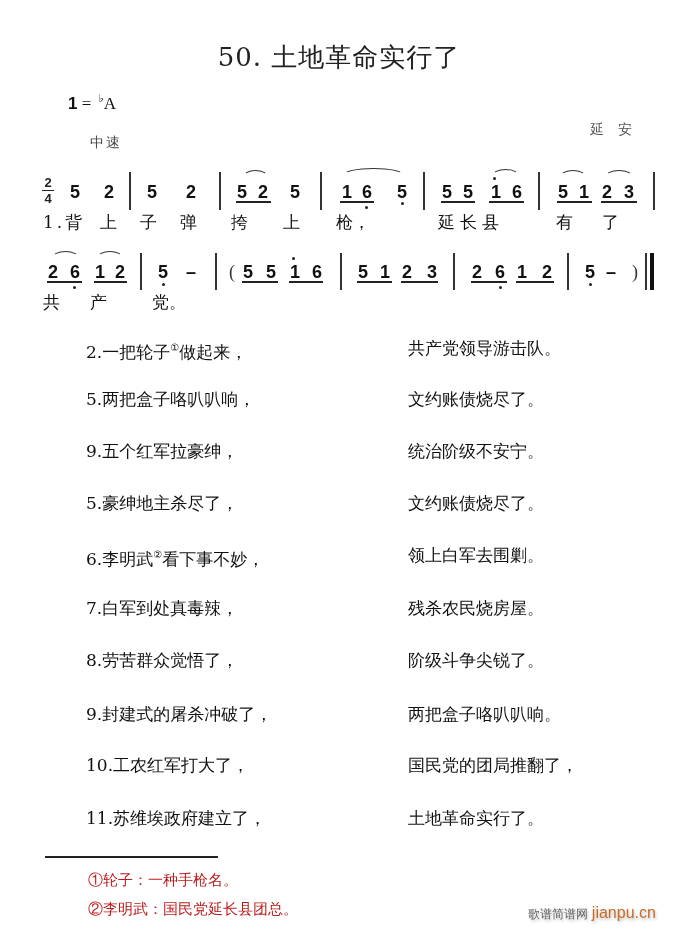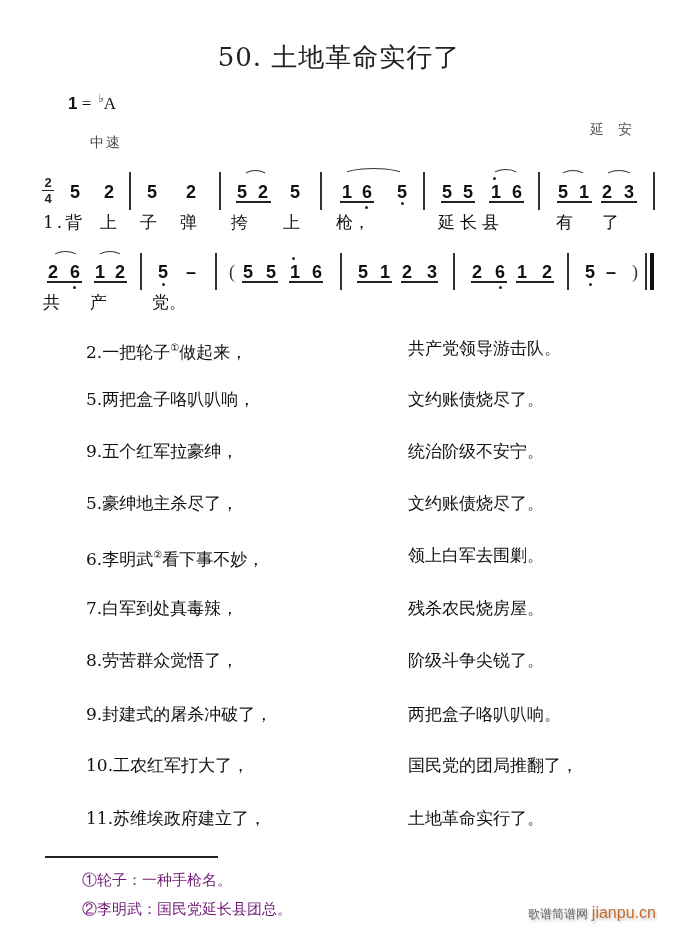--- a/index.html
+++ b/index.html
@@ -17,21 +17,21 @@
   .paren { position:absolute; font:18px "Liberation Serif", serif; line-height:18px; color:#333; }
   .bar { position:absolute; width:1.6px; background:#333; }
   .bar.thick { width:4px; background:#111; }
   .ul { position:absolute; height:1.6px; background:#222; }
   .dot { position:absolute; width:3px; height:3px; border-radius:50%; background:#222; }
   .slur { position:absolute; height:7px; border-top:1.4px solid #333; border-left:1.2px solid transparent; border-right:1.2px solid transparent; border-radius:50% 50% 0 0 / 100% 100% 0 0; box-sizing:border-box; }
   .lyr { position:absolute; font:17px "DejaVu Serif", serif; line-height:18px; color:#111; white-space:nowrap; }
   .verse { position:absolute; font:17px "DejaVu Serif", serif; line-height:20px; color:#111; white-space:nowrap; }
   .verse sup { font-size:10px; vertical-align:7px; }
   .fnrule { left:45px; top:856px; width:173px; height:1.8px; background:#222; }
-  .fn { position:absolute; left:82px; font:15px "DejaVu Serif", serif; color:#701a75; white-space:nowrap; }
+  .fn { position:absolute; left:88px; font:15px "DejaVu Serif", serif; color:#b91c1c; white-space:nowrap; }
   .wm { left:528px; top:904px; font:12px "DejaVu Sans", sans-serif; color:#666; white-space:nowrap; text-shadow:1px 2px 3px #bbb; }
   .wm .site { color:#c86a28; font-family:"Liberation Sans", sans-serif; font-size:16px; }
 </style>
 </head>
 <body>
 
 <div class="abs title">50. 土地革命实行了</div>
 <div class="abs key"><span class="tonic">1</span><span> = </span><span class="flat">♭</span><span>A</span></div>
 <div class="abs tempo">中速</div>
 <div class="abs region">延　安</div>

